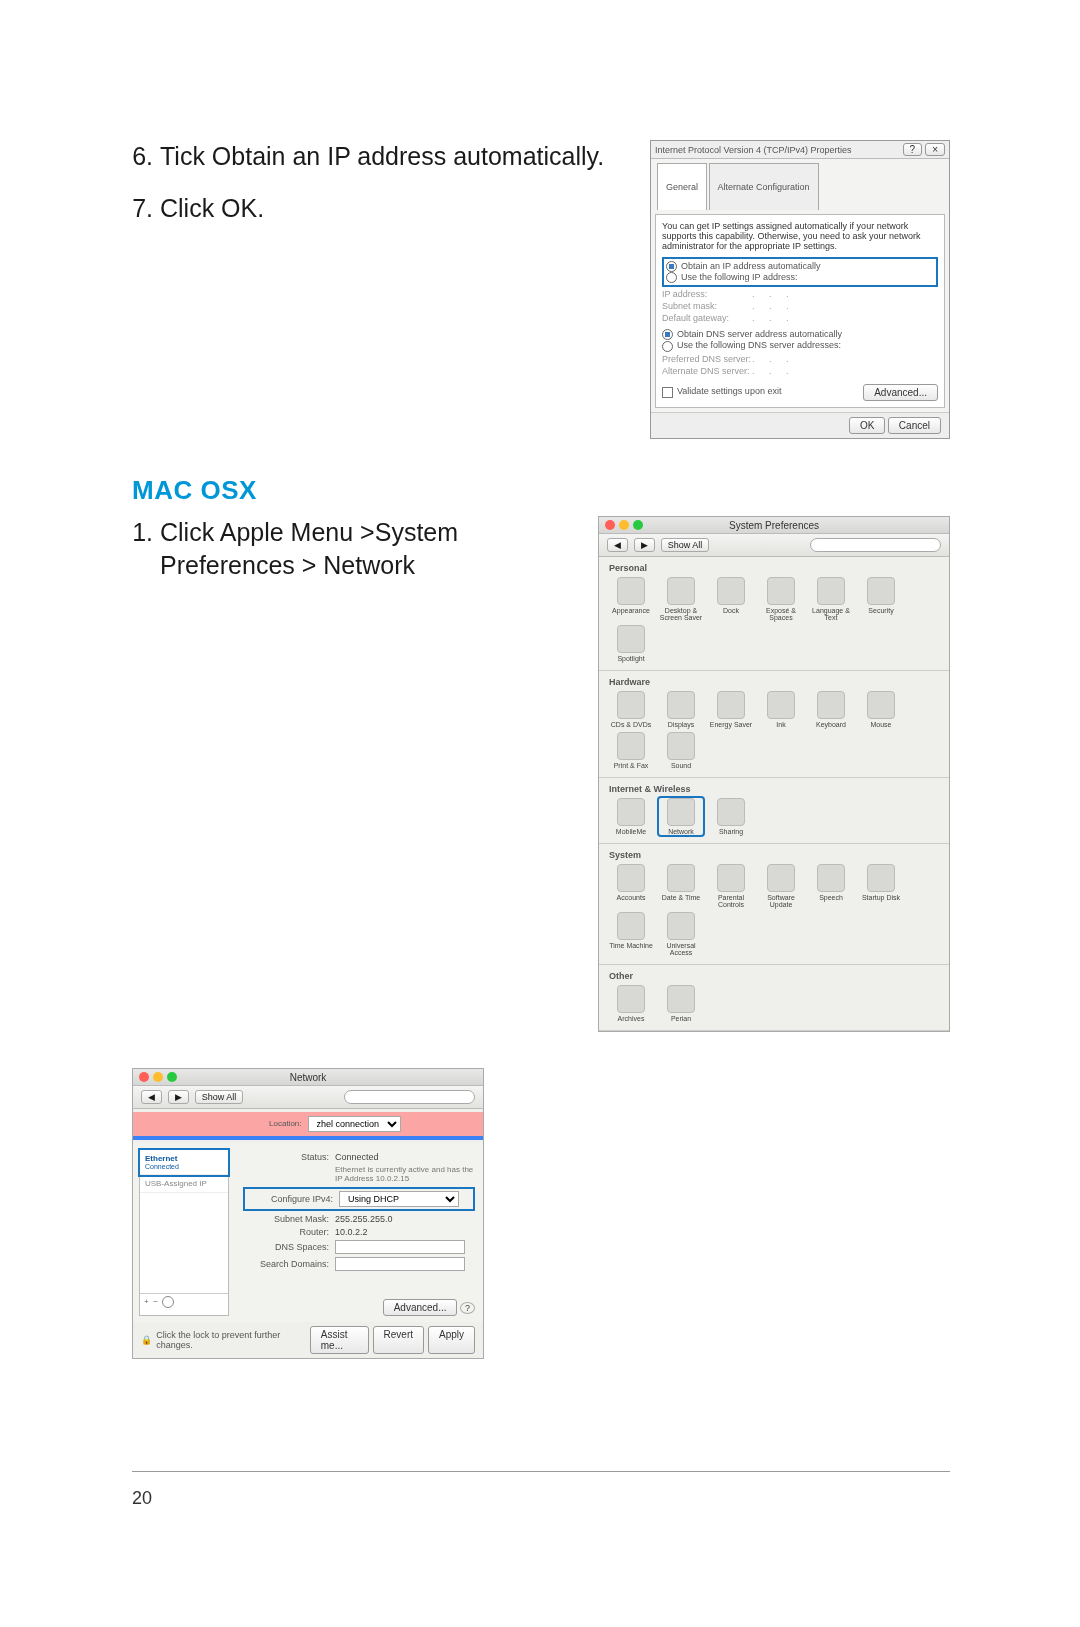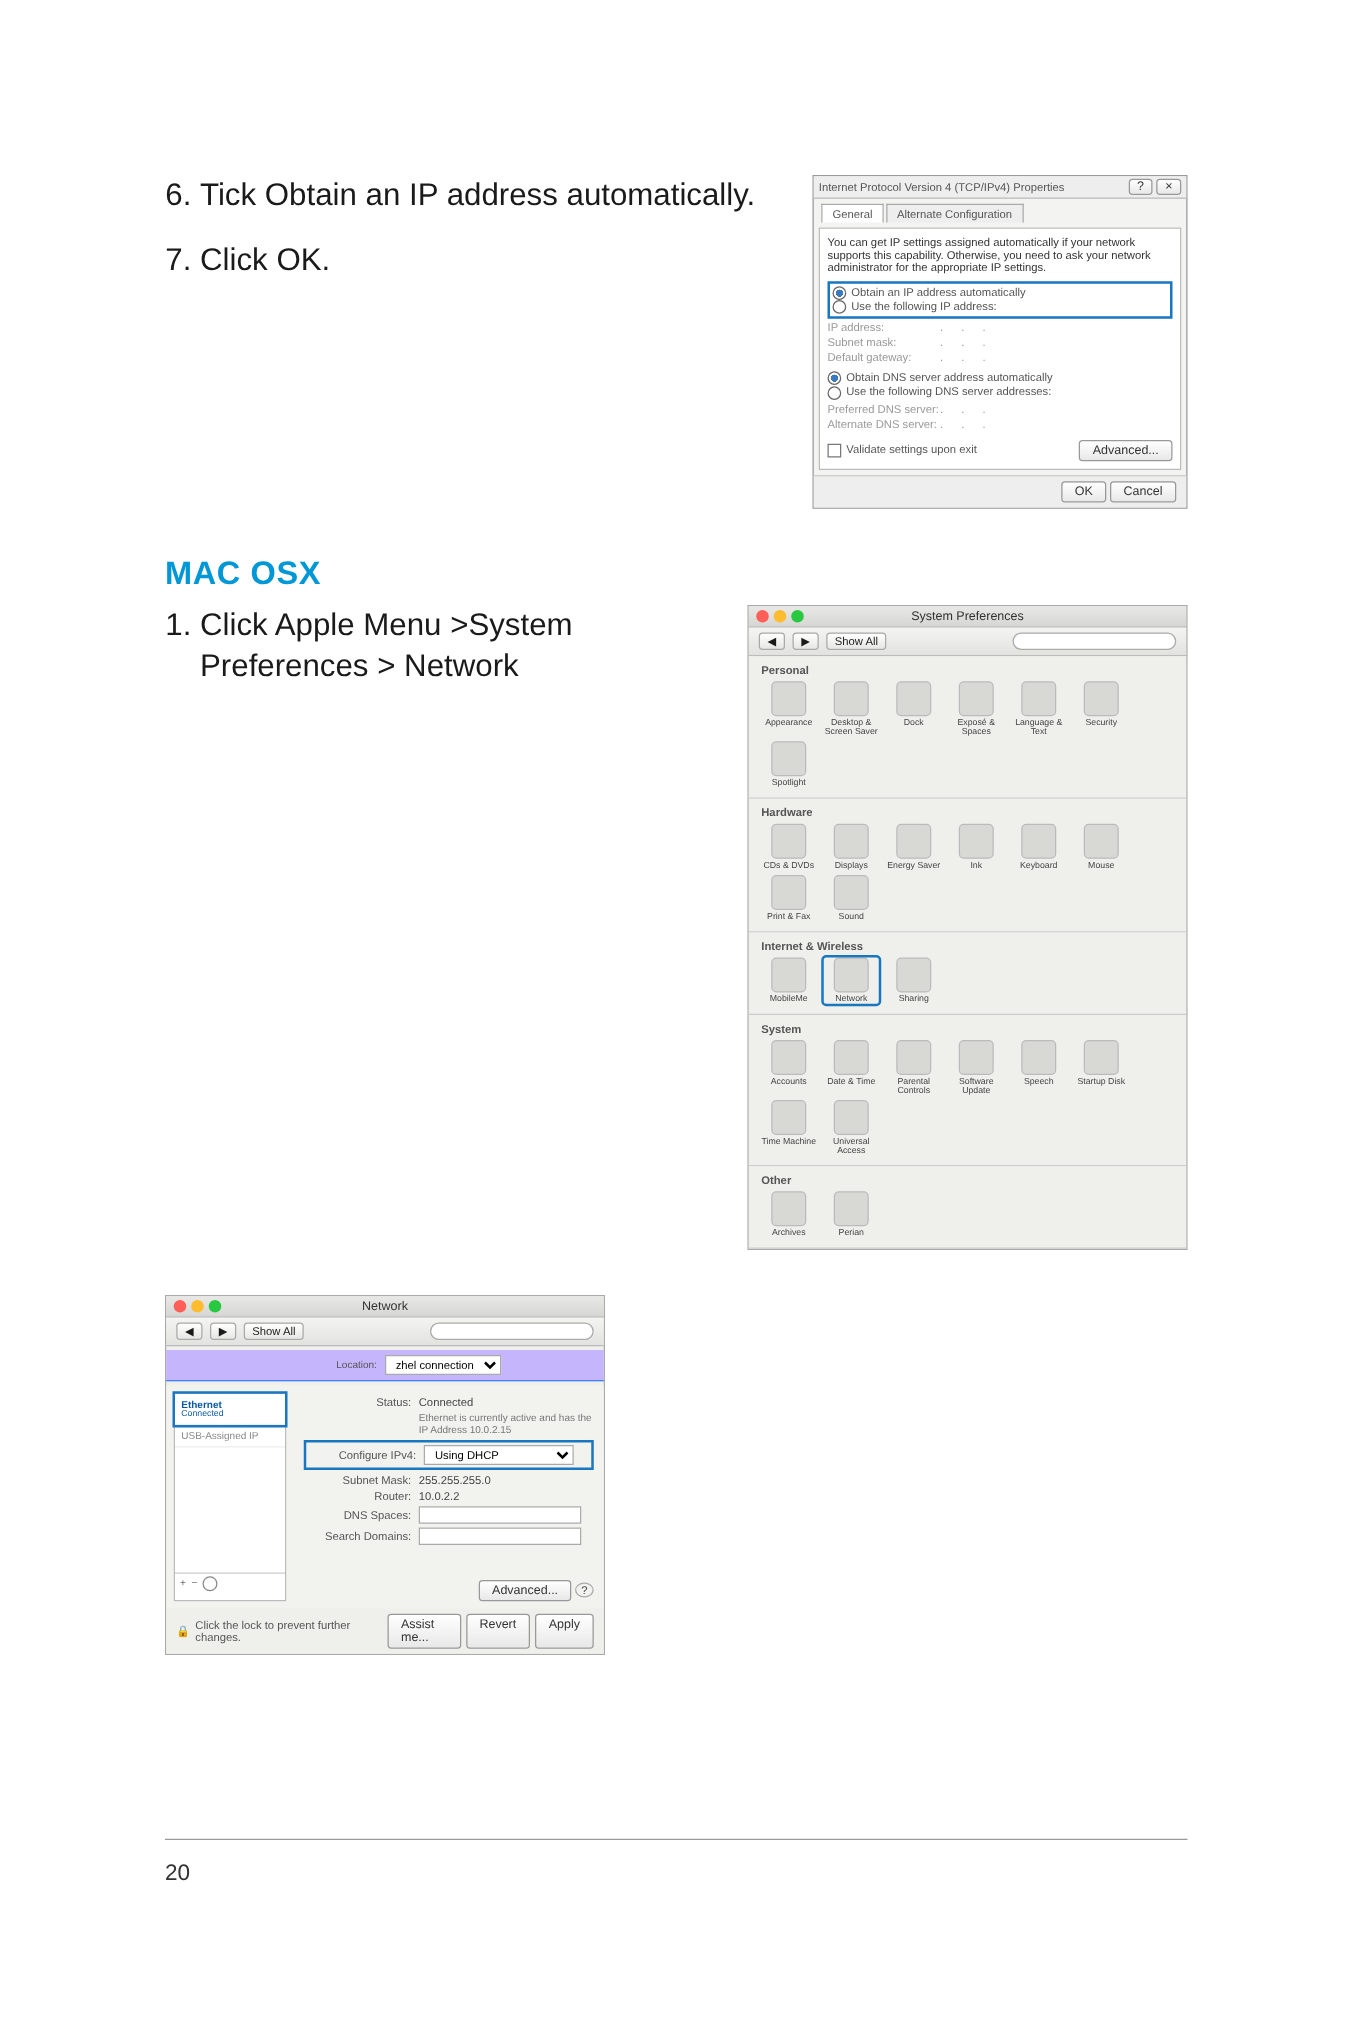--- a/index.html
+++ b/index.html
@@ -7,21 +7,21 @@
   .rule{position:absolute;left:132px;right:130px;bottom:155px;border-top:1px solid #999}
   .pagenum{position:absolute;left:132px;bottom:118px;font-size:18px;color:#333}
   .row{display:flex;align-items:flex-start;gap:30px;margin-bottom:36px}
   .instr{flex:1;font-size:25px;line-height:1.35}
   ol.instr{margin:0;padding-left:28px}
   ol.instr li{margin-bottom:18px}
   .bold{font-weight:400}
   h2.section{color:#0097d6;font-size:26px;font-weight:700;margin:18px 0 10px 0;letter-spacing:.5px}
   
   .shot{border:1px solid #9a9a9a;background:#f3f3f1;font-size:9px;color:#555;box-sizing:border-box}
-  .tab{display:inline-block;border:1px solid #aaa;border-bottom:none;background:#fff;padding:2px 8px;font-size:9px;margin-right:-1px}
+  .tab{display:inline-block;border:1px solid #aaa;border-bottom:none;background:#fff;padding:18px 8px;font-size:9px;margin-right:-1px}
   .inner{background:#fff;border:1px solid #bbb;margin:4px;padding:6px}
   .hlbox{border:2px solid #1976c0;padding:2px;margin:2px 0}
   .field{display:flex;align-items:center;margin:2px 0;color:#999}
   .field .lab{width:90px;font-size:9px}
   .dots{letter-spacing:6px}
   .btn{display:inline-block;border:1px solid #999;border-radius:3px;padding:2px 10px;font-size:10px;background:linear-gradient(#fff,#e8e8e8);color:#333}
   .right{text-align:right}
   .radio{display:inline-block;width:9px;height:9px;border:1px solid #666;border-radius:50%;margin-right:4px;vertical-align:middle}
   .radio.on{background:radial-gradient(circle,#3a7ac0 0 45%,#fff 46% 100%)}
   .chk{display:inline-block;width:9px;height:9px;border:1px solid #777;margin-right:4px;vertical-align:middle}
@@ -285,21 +285,21 @@
         <span class="traffic tr-y"></span>
         <span class="traffic tr-g"></span>
         <span class="t">Network</span>
       </div>
       <div class="mac-toolbar">
         <span class="sbtn">◀</span>
         <span class="sbtn">▶</span>
         <span class="sbtn">Show All</span>
         <input style="">
       </div>
-      <div class="kv" style="justify-content:center;padding:4px 0;background:#c4b5fd;border-bottom:1px solid #3b82f6">
+      <div class="kv" style="justify-content:center;padding:4px 0;background:#fca5a5;border-bottom:4px solid #3b82f6">
         <span class="k">Location:</span>
         <select><option>zhel connection</option></select>
       </div>
       <div class="net-body">
         <div class="net-side">
           <div class="item hl">
             <div style="color:#0a59a5;font-weight:600">Ethernet</div>
             <div style="color:#0a59a5;font-size:7px">Connected</div>
           </div>
           <div class="item">

